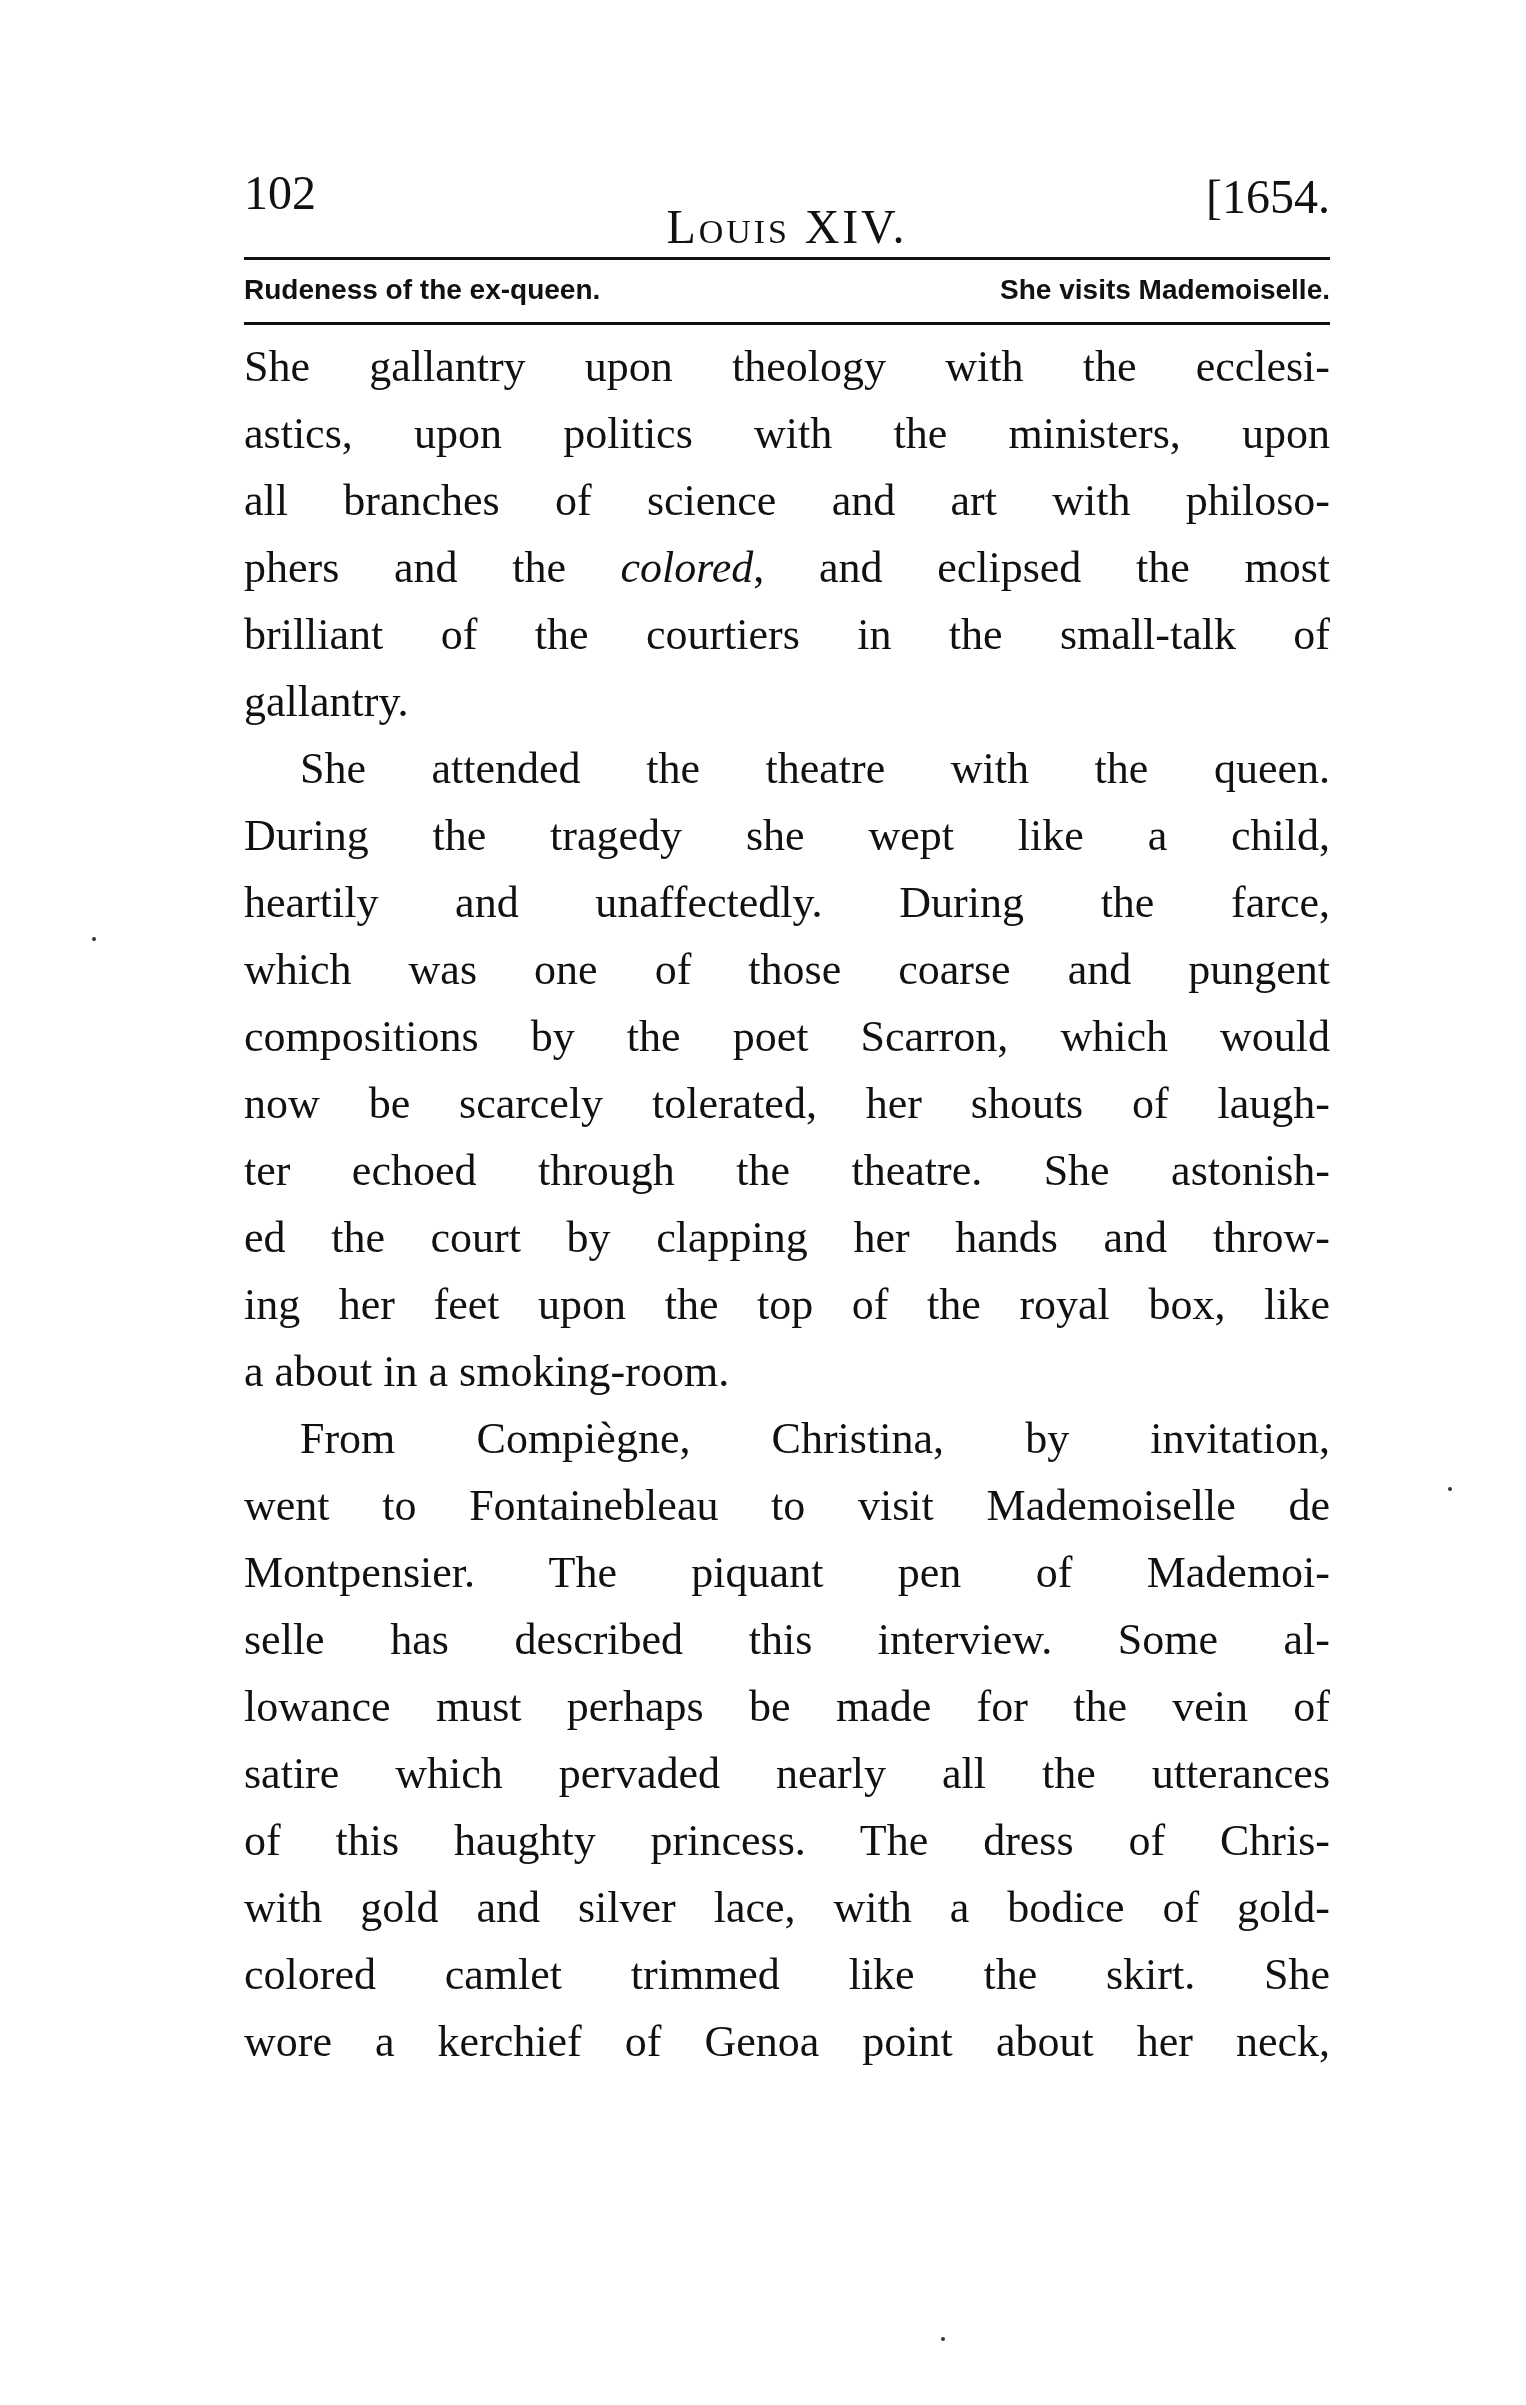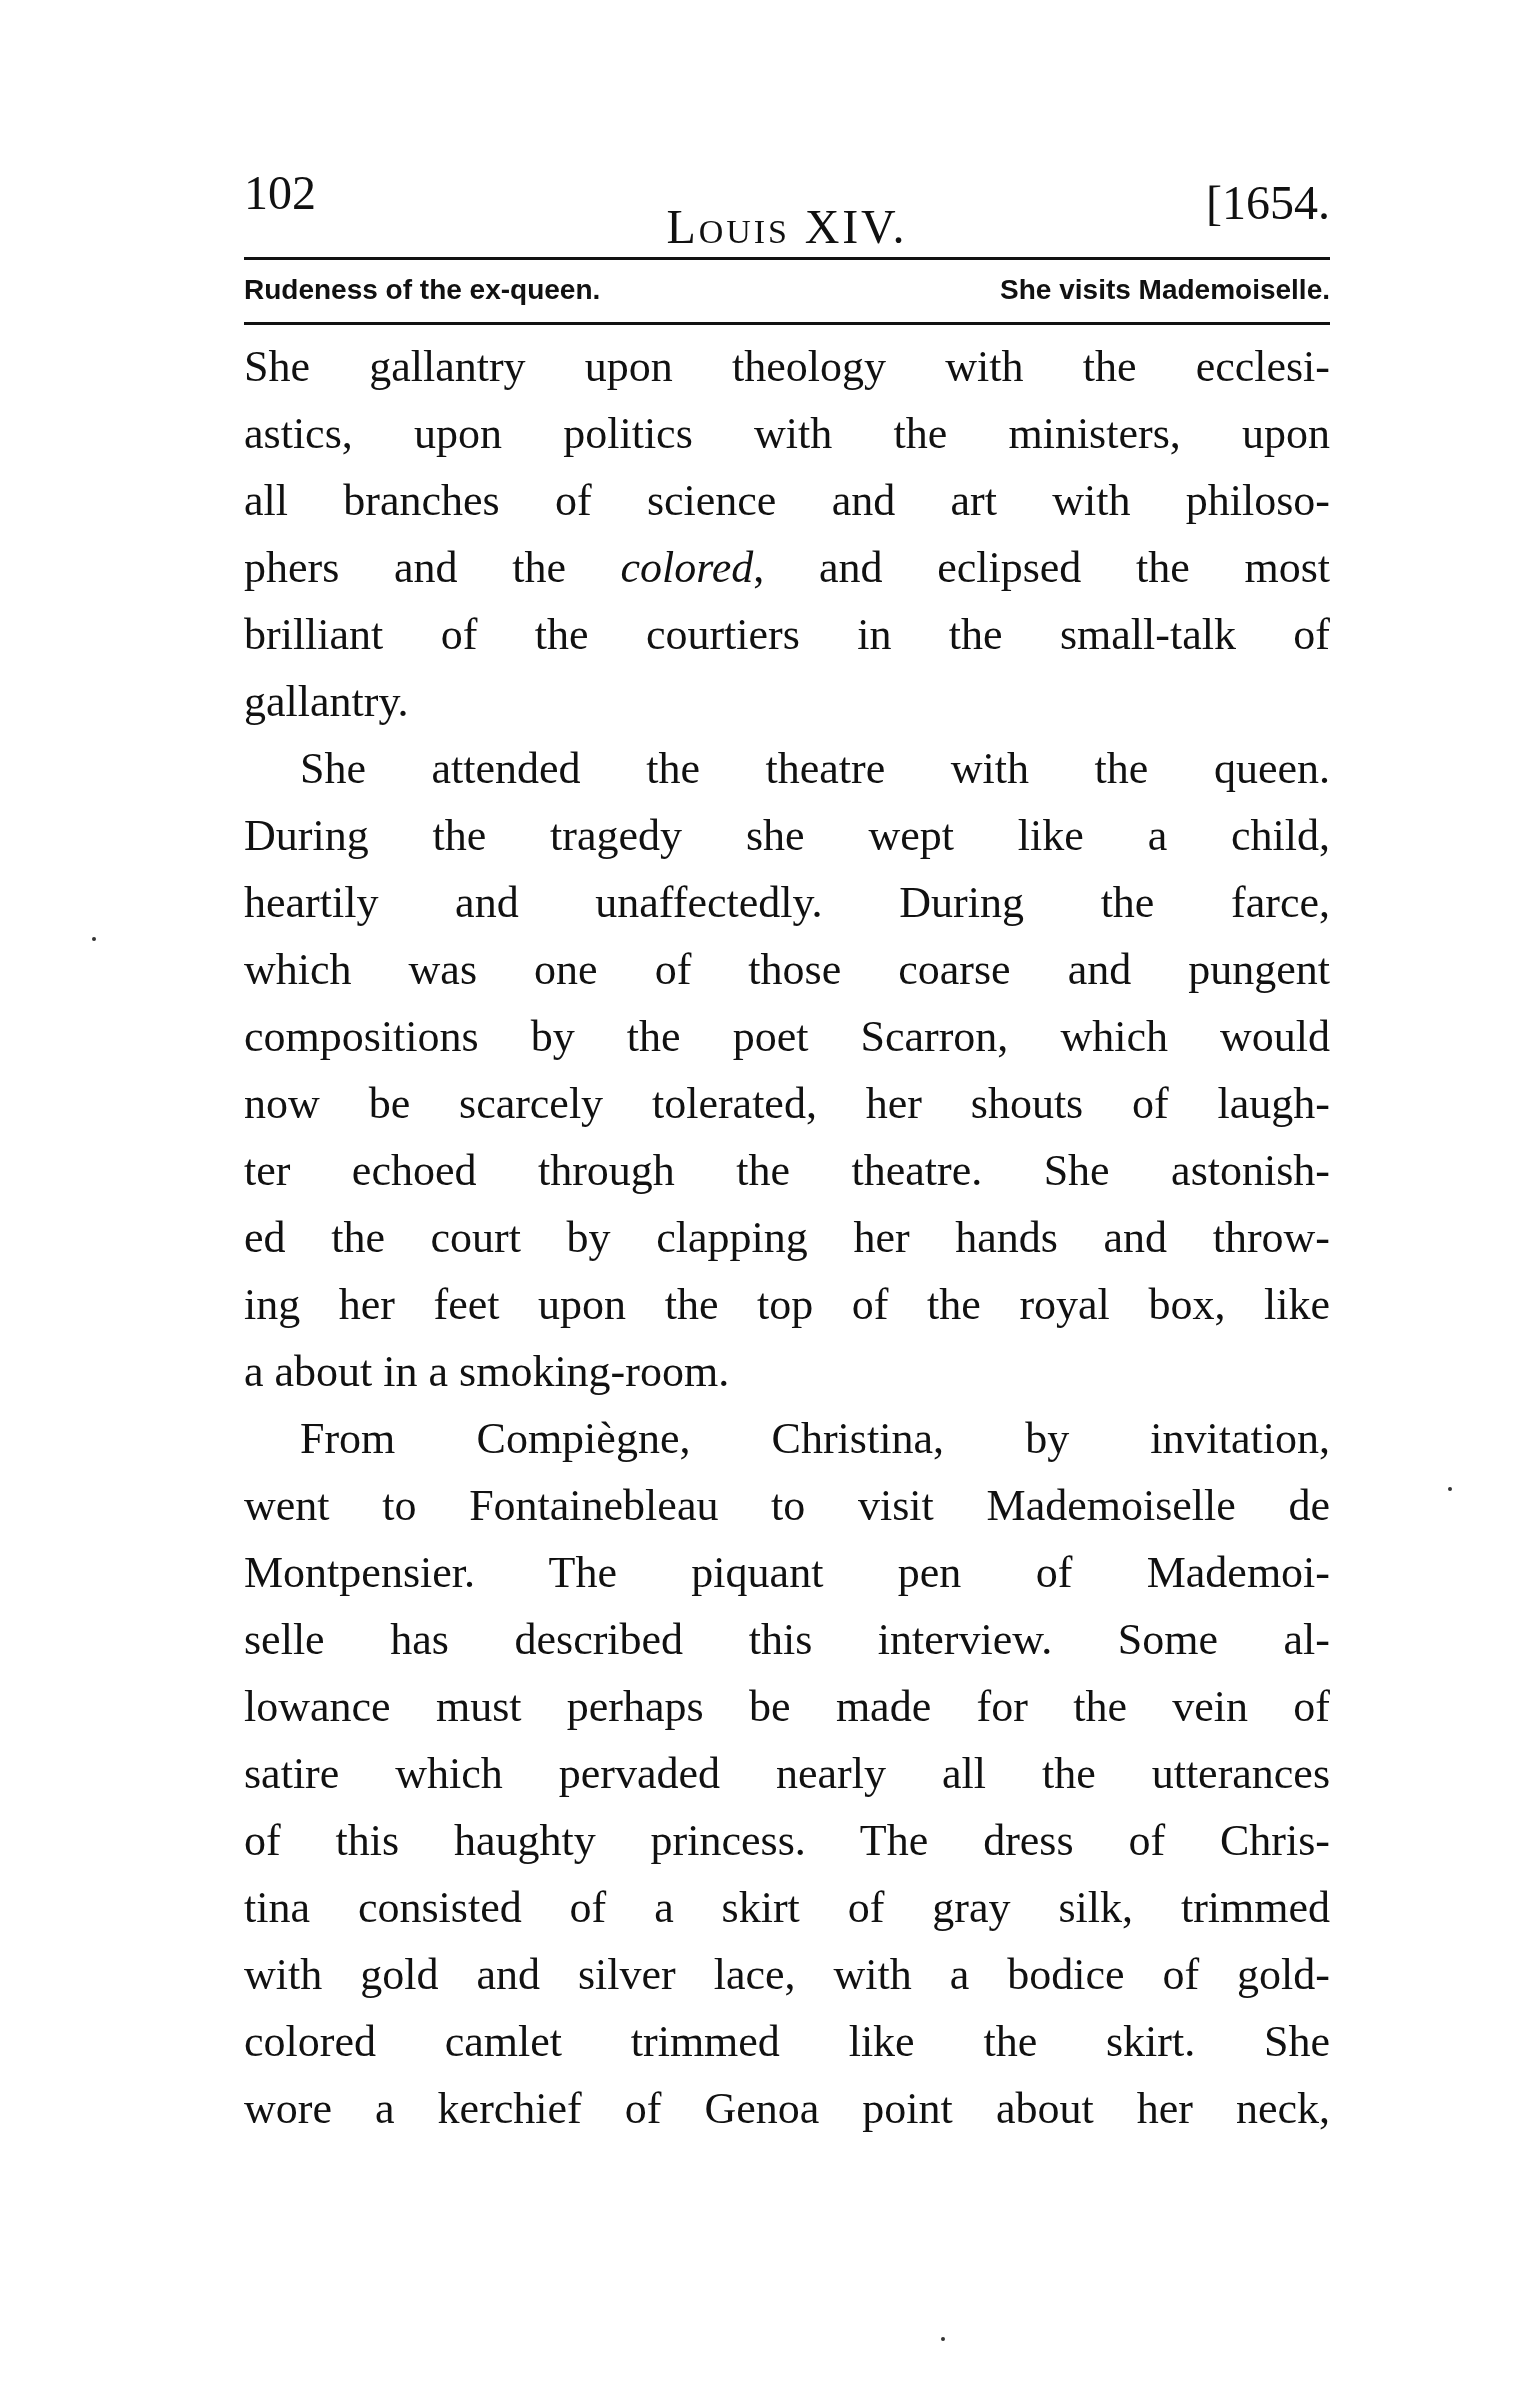--- a/index.html
+++ b/index.html
@@ -4,21 +4,21 @@
 <style>
   html, body { margin:0; padding:0; background:#ffffff; }
   body { width:1526px; height:2405px; position:relative; overflow:hidden;
          font-family:"Liberation Serif","DejaVu Serif",serif; color:#111; }
   .page { position:absolute; left:244px; top:0; width:1086px; }
   .running-head { position:absolute; top:159px; left:0; width:1086px; height:68px;
                   font-size:48px; line-height:68px; }
   .page-number { position:absolute; left:0; top:0; }
   .running-title { position:absolute; left:0; width:100%; text-align:center; top:0;
                    letter-spacing:2.9px; font-variant:small-caps;margin-top:34px; }
-  .running-year { position:absolute; right:0; top:10px; }
+  .running-year { position:absolute; right:0; top:4px; }
   .rule { position:absolute; left:0; width:1086px; height:2.9px; background:#111; }
   .rule.top { top:257px; }
   .rule.bottom { top:322px; }
   .sidenotes { position:absolute; top:266px; left:0; width:1086px; height:48px;
                font-family:"Liberation Sans Narrow","Liberation Sans",sans-serif;
                font-size:28px; font-weight:bold; line-height:48px;text-align:right; }
   .sidenote-left { position:absolute; left:0; top:0; }
   .sidenote-right { position:absolute; right:0; top:0; }
   .body-text { position:absolute; top:333px; left:0; width:1086px; font-size:44px;
                line-height:67px; }
@@ -69,21 +69,20 @@
     </div>
 
     <div>
       <span class="line indent">From Compiègne, Christina, by invitation,</span>
       <span class="line">went to Fontainebleau to visit Mademoiselle de</span>
       <span class="line">Montpensier. The piquant pen of Mademoi-</span>
       <span class="line">selle has described this interview. Some al-</span>
       <span class="line">lowance must perhaps be made for the vein of</span>
       <span class="line">satire which pervaded nearly all the utterances</span>
       <span class="line">of this haughty princess. The dress of Chris-</span>
-      <span class="line">tina consisted of a skirt of gray silk, trimmed</span>
       <span class="line">with gold and silver lace, with a bodice of gold-</span>
       <span class="line">colored camlet trimmed like the skirt. She</span>
       <span class="line">wore a kerchief of Genoa point about her neck,</span>
     </div>
   </div>
 </div>
 
 <div class="stray" style="left:92px;top:937px;"></div>
 <div class="stray" style="left:1448px;top:1487px;"></div>
 <div class="stray" style="left:941px;top:2337px;"></div>

